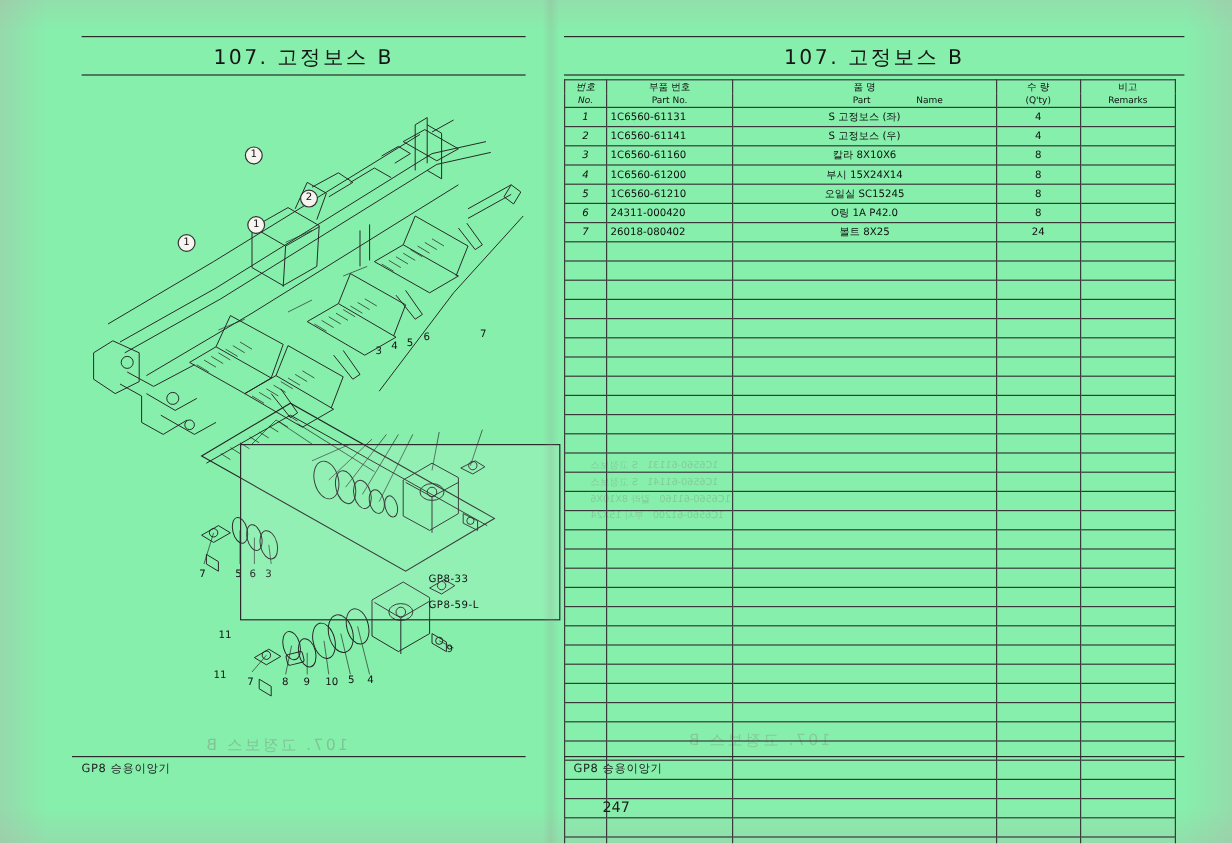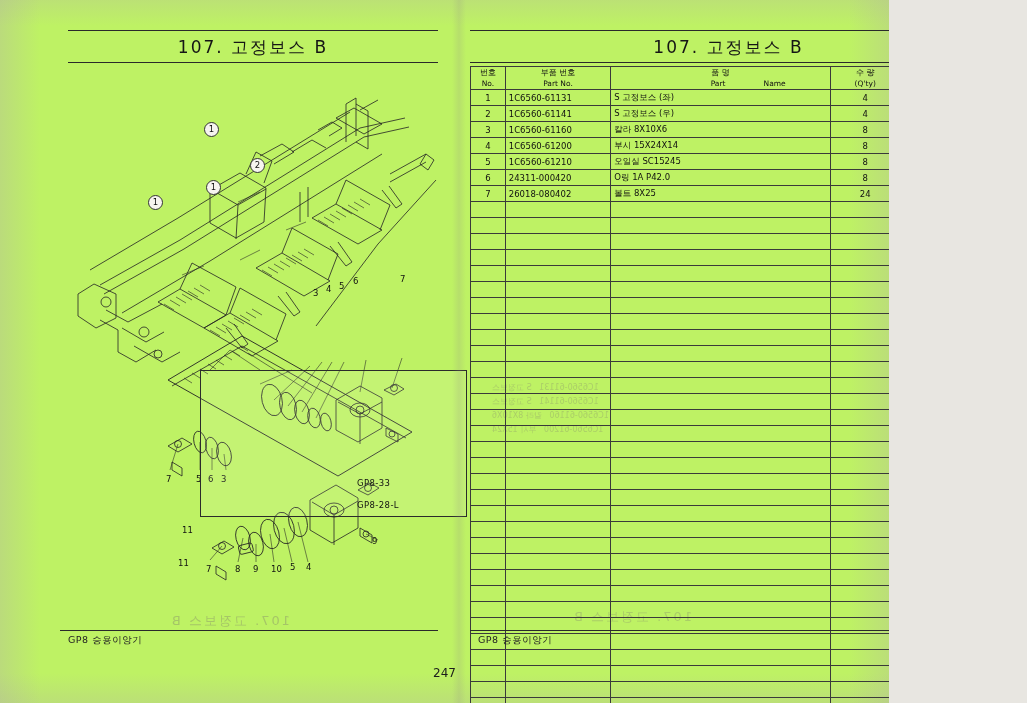--- a/index.html
+++ b/index.html
@@ -5,23 +5,23 @@
   html, body {
     margin: 0;
     padding: 0;
     background: #e8e6e1;
   }
   body {
     font-family: "DejaVu Sans", sans-serif;
   }
   .page {
     position: relative;
-    width: 889px;
+    width: 1027px;
     height: 703px;
-    background: #bef264;
+    background: #86efac;
     overflow: hidden;
   }
   
   .paper-shade {
     position: absolute;
     inset: 0;
     background:
       linear-gradient(90deg, rgba(180,176,168,0.35) 0px, rgba(243,241,236,0) 40px),
       linear-gradient(270deg, rgba(180,176,168,0.30) 0px, rgba(243,241,236,0) 40px),
       linear-gradient(180deg, rgba(180,176,168,0.25) 0px, rgba(243,241,236,0) 26px),
@@ -158,23 +158,23 @@
     font-weight: normal;
     vertical-align: middle;
   }
   table.parts thead th {
     height: 11px;
     text-align: center;
     padding: 0;
   }
   .th-top { border-bottom: none !important; font-size: 8px; }
   .th-bot { border-top: none !important; font-size: 7.5px; margin-left: 17px; }
-  .col-no     { width: 30px; text-align: center; }
+  .col-no     { width: 30px; text-align: center; font-style: italic; }
   .col-part   { width: 105px; }
-  .col-name   { width: 230px; }
+  .col-name   { width: 230px; text-align: center; }
   .col-qty    { width: 68px; text-align: center; }
   .col-remark { width: 77px; }
   .name-cell  { padding-left: 16px; }
   .part-cell  { padding-left: 8px; }
 
   
   .rghost {
     position: absolute;
     color: rgba(125,121,114,0.30);
     transform: scaleX(-1);
@@ -355,21 +355,21 @@
       <div class="callout plain" style="left:193px; top:494px;">9</div>
       <div class="callout plain" style="left:211px; top:494px;">10</div>
       <div class="callout plain" style="left:230px; top:492px;">5</div>
       <div class="callout plain" style="left:246px; top:492px;">4</div>
       <div class="callout plain" style="left:122px; top:455px;">11</div>
       <div class="callout plain" style="left:118px; top:488px;">11</div>
       <div class="callout plain" style="left:312px; top:466px;">9</div>
 
       <div class="detail-box"></div>
       <div class="detail-code" style="left:297px; top:408px;">GP8-33</div>
-      <div class="detail-code" style="left:297px; top:430px;">GP8-28-L</div>
+      <div class="detail-code" style="left:297px; top:430px;">GP8-59-L</div>
     </div>
 
     <div class="footer-rule" style="left:60px; right:14px; top:630px;"></div>
     <div class="footer-label" style="left:68px; top:634px;">GP8 승용이앙기</div>
   </div>
 
   <div class="right-page">
 
     <div class="page-title-rule-top" style="left:18px; right:40px; top:30px;"></div>
     <div class="page-title" style="left:18px; top:36px; width:517px;">107. 고정보스 B</div>

